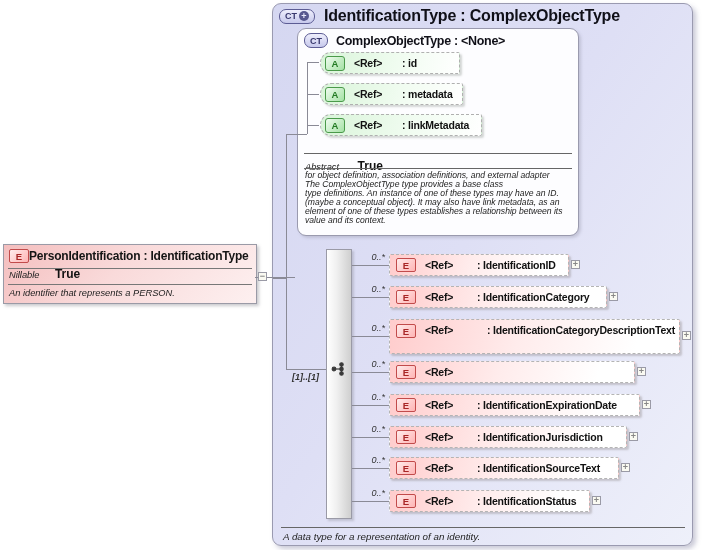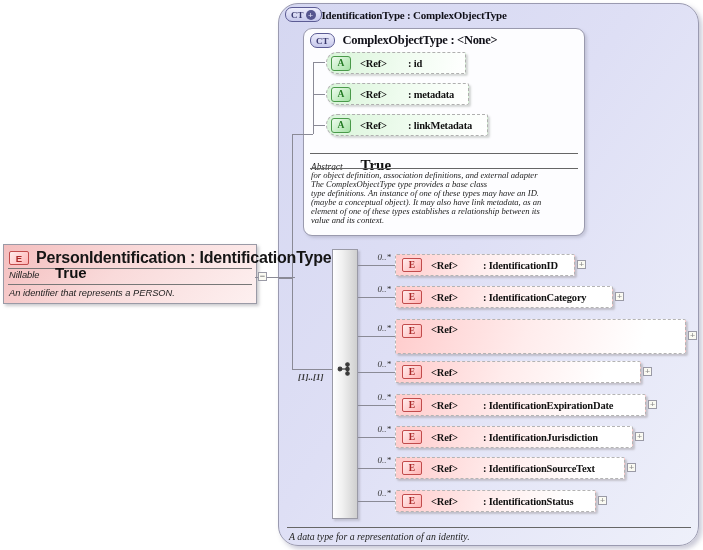--- a/index.html
+++ b/index.html
@@ -6,46 +6,46 @@
   #canvas{position:relative;width:703px;height:550px;background:#fff;overflow:hidden;
           font-family:"Liberation Sans","DejaVu Sans",sans-serif;color:#111;}
   .abs{position:absolute;}
   .line{position:absolute;background:var(--line);z-index:6;}
 
   
   #person-box{position:absolute;left:3px;top:244px;width:252px;height:58px;
     border:1px solid #9a9aa6;background:linear-gradient(135deg,#f4bebe 0%,#f9dada 45%,#fdf0f0 100%);
     box-shadow:2px 2px 3px rgba(120,120,130,.4);z-index:4;}
   .box-head{position:absolute;left:5px;top:4px;display:flex;align-items:center;white-space:nowrap;}
-  #person-box .box-title{font-size:16px;font-weight:bold;letter-spacing:-0.2px;margin-left:7px;color:#151515;}
+  #person-box .box-title{font-size:12px;font-weight:bold;letter-spacing:-0.2px;margin-left:0;color:#151515;}
   .hdiv{position:absolute;height:1px;background:#777;}
   .fact-label{font-style:italic;font-size:9.3px;color:#222;}
-  .fact-value{font-weight:bold;font-size:15px;color:#111;}
+  .fact-value{font-weight:bold;font-size:12px;color:#111;}
   .annot{font-style:italic;font-size:9.3px;color:#222;white-space:nowrap;}
 
   
   .badge{display:inline-flex;align-items:center;justify-content:center;box-sizing:border-box;flex:none;}
   .e-badge{width:20px;height:14px;border:1px solid var(--element-border);border-radius:2px;
     background:linear-gradient(135deg,#ffecec 0%,#ffb4b4 100%);
     color:#a82626;font-size:9.5px;font-weight:bold;}
   .a-badge{width:20px;height:15px;border:1px solid var(--attribute-border);border-radius:3px;
     background:linear-gradient(135deg,#effbef 0%,#a4e2a4 100%);
     color:#237a23;font-size:9.5px;font-weight:bold;}
   .ct-badge{height:15px;padding:0 5px;border:1px solid var(--badge-ct-border);border-radius:7px;
     background:linear-gradient(180deg,#eeeefc 0%,#c7c9ec 100%);
     color:#39396e;font-size:9px;font-weight:bold;}
   .ctplus-circle{display:inline-flex;align-items:center;justify-content:center;width:10px;height:10px;
     margin-left:2px;border-radius:50%;background:#57578f;color:#e9e9fb;font-size:9px;line-height:10px;font-weight:bold;}
 
   
-  #type-box{position:absolute;left:278px;top:3px;width:419px;height:541px;
-    border:1px solid #9a9ab0;border-radius:20px;
+  #type-box{position:absolute;left:272px;top:3px;width:419px;height:541px;
+    border:1px solid #9a9ab0;border-radius:9px;
     background:linear-gradient(125deg,#d5d7f1 0%,#dedff5 45%,#eef0fa 100%);
-    box-shadow:3px 3px 5px rgba(100,100,140,.35);z-index:2;font-family:Liberation Serif, serif;}
-  #type-box .box-title{font-size:11px;font-weight:bold;letter-spacing:-0.2px;color:#101018;}
+    box-shadow:3px 3px 5px rgba(100,100,140,.35);z-index:2;}
+  #type-box .box-title{font-size:16px;font-weight:bold;letter-spacing:-0.2px;margin-left:9px;color:#101018;}
 
   
   #base-box{position:absolute;left:24px;top:24px;width:280px;height:206px;
     border:1px solid #9a9aae;border-radius:9px;background:#fdfdff;
     box-shadow:2px 2px 3px rgba(110,110,130,.25);z-index:1;}
   #base-box .box-title{font-size:12.5px;font-weight:bold;letter-spacing:-0.3px;margin-left:8px;color:#101018;}
   .base-annot-line{font-style:italic;font-size:8.6px;line-height:9px;color:#222;white-space:nowrap;}
 
   
   .a-row{position:absolute;left:22px;display:flex;align-items:center;box-sizing:border-box;height:22px;
@@ -196,20 +196,21 @@
       <span class="row-name">: IdentificationID</span>
     </div>
     <div class="e-row" style="top:282px;width:218px;height:22px;">
       <span class="badge e-badge">E</span>
       <span class="row-ref">&lt;Ref&gt;</span>
       <span class="row-name">: IdentificationCategory</span>
     </div>
     <div class="e-row wrap" style="top:315px;width:291px;height:35px;">
       <span class="badge e-badge">E</span>
       <span class="row-ref">&lt;Ref&gt;</span>
+      <span class="row-name">: IdentificationCategoryDescriptionText</span>
     </div>
     <div class="e-row" style="top:357px;width:246px;height:22px;">
       <span class="badge e-badge">E</span>
       <span class="row-ref">&lt;Ref&gt;</span>
     </div>
     <div class="e-row" style="top:390px;width:251px;height:22px;">
       <span class="badge e-badge">E</span>
       <span class="row-ref">&lt;Ref&gt;</span>
       <span class="row-name">: IdentificationExpirationDate</span>
     </div>

